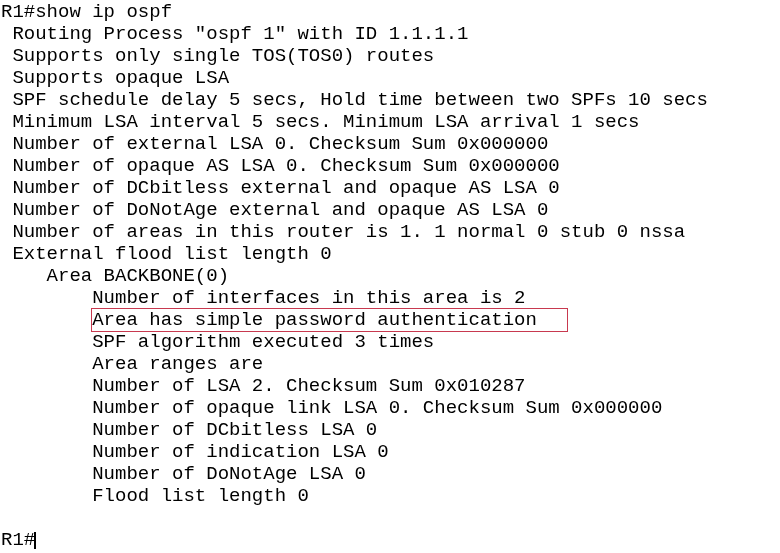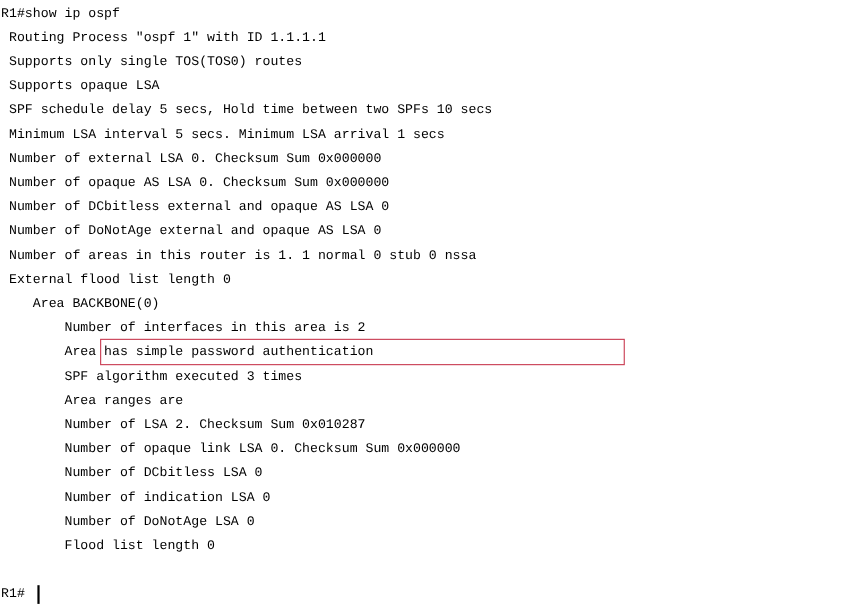--- a/index.html
+++ b/index.html
@@ -18,21 +18,21 @@
     line-height: 22px;
     color: #000000;
     letter-spacing: 0px;
   }
   #terminal-output {
     position: absolute;
     top: 1px;
     left: 1px;
     white-space: pre;
     font-family: "Liberation Mono", "DejaVu Sans Mono", monospace;
-    font-size: 12px;
+    font-size: 19px;
     line-height: 22px;
   }
   .term-line {
     white-space: pre;
     height: 22px;
     font-family: "Liberation Mono", "DejaVu Sans Mono", monospace;
   }
   .term-line.blank {
     height: 22px;
   }

